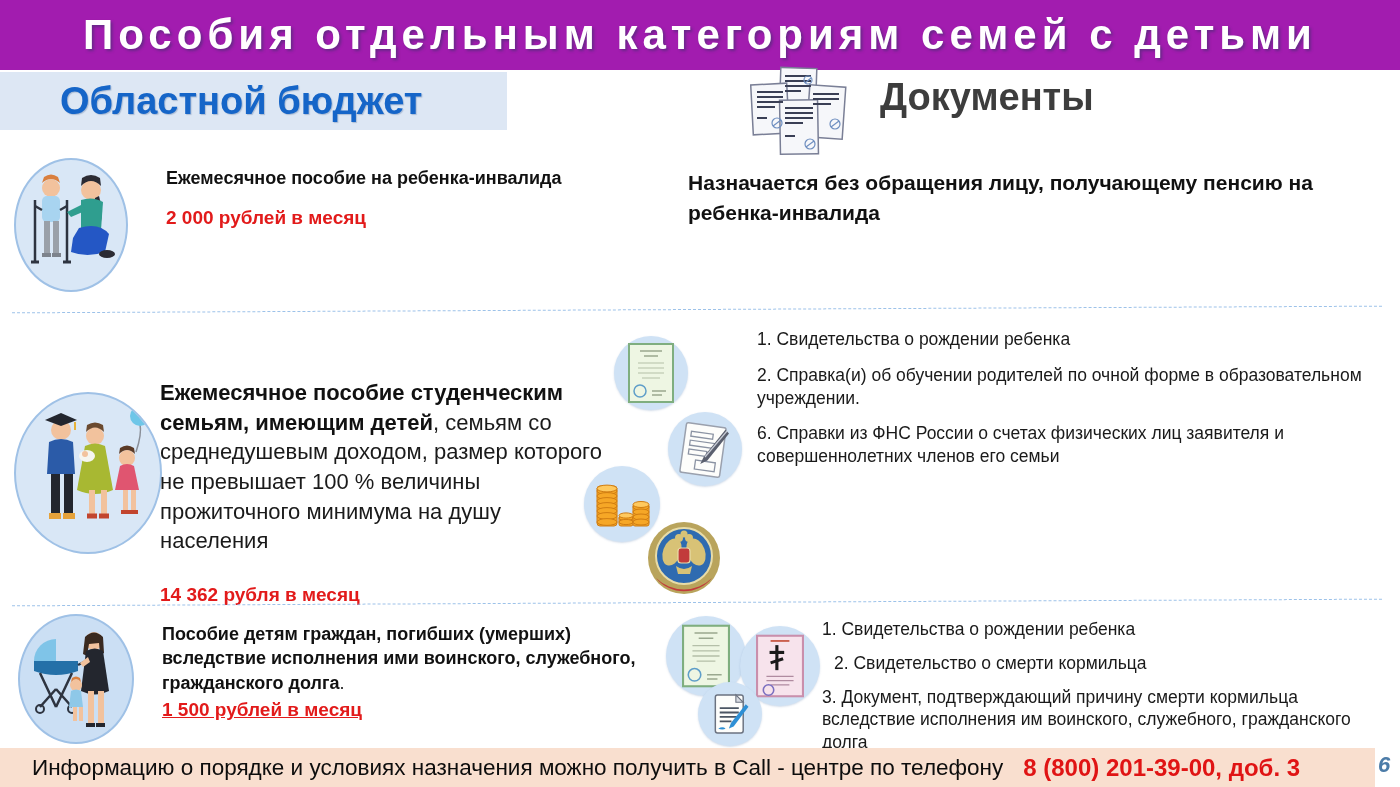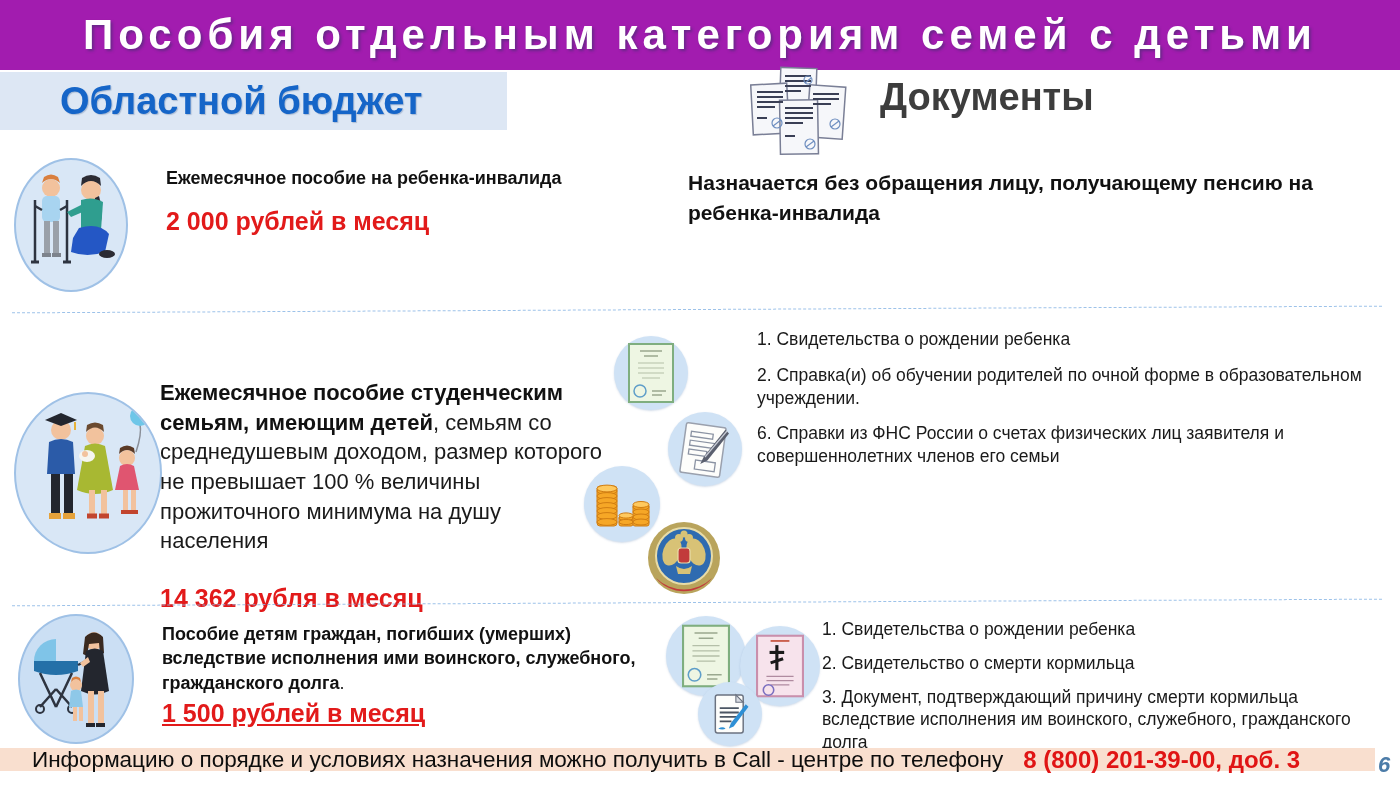--- a/index.html
+++ b/index.html
@@ -49,32 +49,32 @@
   }
   .mini-circle {
     border-radius:50%; background:#cfe2f5;
     display:flex; align-items:center; justify-content:center;
     box-shadow:0 1px 2px rgba(80,120,170,.25);
   }
 
   
   .benefit-title { font-size:18px; font-weight:bold; color:#111; line-height:1.35; }
   .benefit-title .normal { font-weight:normal; color:#1a1a1a; }
-  .amount { font-size:25px; font-weight:bold; color:#e21a1a; white-space:nowrap; }
+  .amount { font-size:19px; font-weight:bold; color:#e21a1a; white-space:nowrap; }
   .note-bold { font-size:21px; font-weight:bold; color:#111; line-height:1.45; }
   .doc-item { font-size:17.5px; color:#1a1a1a; line-height:1.3; margin-bottom:13px; }
 
   .divider {
     height:0; border-top:1.6px dashed #8cb8e6; opacity:.85;
     transform:rotate(-0.28deg);
   }
 
   
   .footer-bar {
-    left:0; top:748px; width:1375px; height:23px;
+    left:0; top:748px; width:1375px; height:39px;
     background:#f9dfcf; display:flex; align-items:center; padding-left:32px;
     white-space:nowrap;
   }
   .footer-bar .info { font-size:22.5px; color:#0d0d0d; }
   .footer-bar .phone { font-size:24px; font-weight:bold; color:#e01414; margin-left:20px; }
   .page-num {
     left:1378px; top:752px; color:#4c7ca8; font-size:22px; font-weight:bold;
     font-style:italic;
   }
 </style>
@@ -319,21 +319,21 @@
     <g stroke="#4b5563" stroke-width="2.5">
       <path d="M16 22h26M16 28h26M16 34h26M16 40h16"></path>
     </g>
     <path d="M56 18 L34 46 l-3 8 7 -3 22 -29z" fill="#2d8fd5" transform="scale(0.92)"></path>
     <path d="M14 50q6 -4 10 0q-4 2 -10 0z" fill="#2d8fd5"></path>
   </svg>
 </div>
 
 <div class="abs" style="left:822px; top:618px; width:566px;">
   <div class="doc-item" style="margin-bottom:11px;">1. Свидетельства о рождении ребенка</div>
-  <div class="doc-item" style="margin-bottom:11px;">2. Свидетельство о смерти кормильца</div>
+  <div class="doc-item" style="margin-bottom:11px;margin-left:12px;">2. Свидетельство о смерти кормильца</div>
   <div class="doc-item">3. Документ, подтверждающий причину смерти кормильца вследствие исполнения им воинского, служебного, гражданского долга</div>
 </div>
 
 <div class="abs footer-bar">
   <span class="info">Информацию о порядке и условиях назначения можно получить в Call - центре по телефону</span>
   <span class="phone">8 (800) 201-39-00, доб. 3</span>
 </div>
 <div class="abs page-num">6</div>
 
 </body></html>

